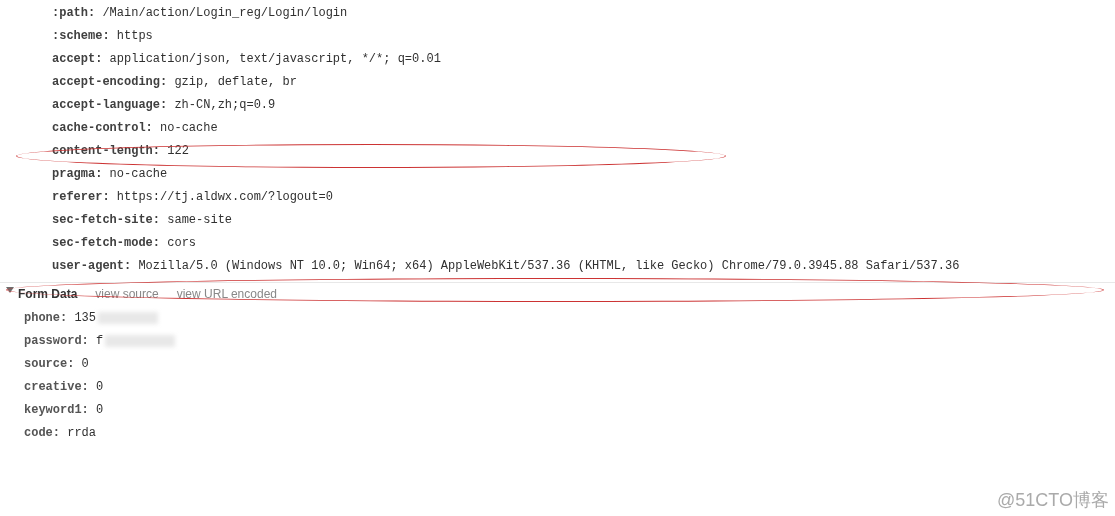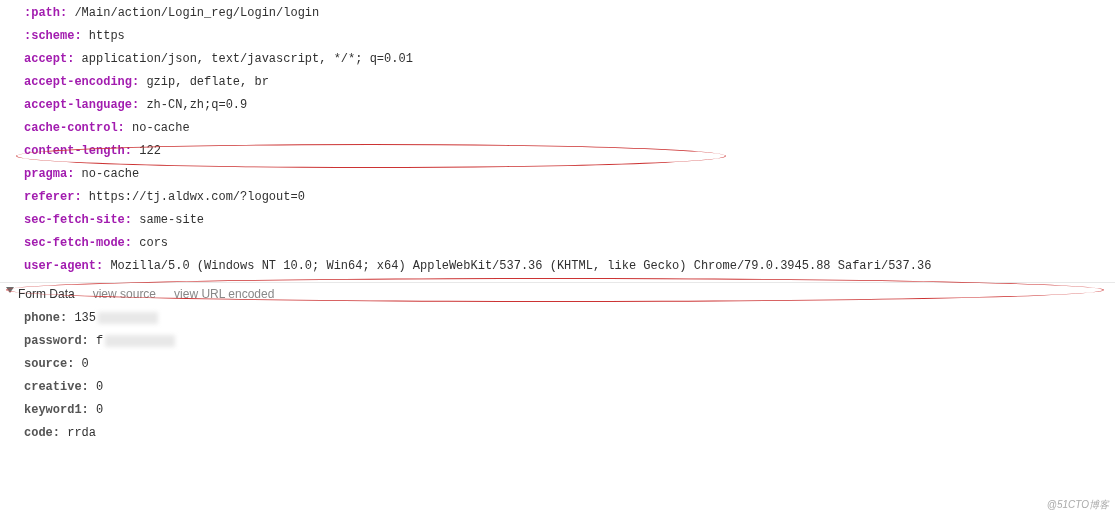--- a/index.html
+++ b/index.html
@@ -20,41 +20,42 @@
     .headers-section {
       padding: 2px 0 4px 24px;
     }
     .header-row {
       padding: 3px 0;
       line-height: 17px;
       white-space: nowrap;
     }
     .header-name {
       font-weight: bold;
-      color: #a21caf;
+      color: #404040;
+      margin-left: 28px;
     }
     .header-value {
       font-family: Consolas, 'Lucida Console', 'Courier New', monospace;
       color: #303030;
     }
     .section-divider {
       border-top: 1px solid #e8e8e8;
       margin: 0;
     }
     .section-header {
       padding: 4px 0 4px 6px;
       display: flex;
       align-items: center;
       gap: 18px;
       font-family: 'Segoe UI', Arial, sans-serif;
       font-size: 12px;
       color: #333;
     }
     .section-title {
-      font-weight: normal;
+      font-weight: bold;
       color: #333;
       display: flex;
       align-items: flex-start;
     }
     .triangle {
       display: inline-block;
       width: 0;
       height: 0;
       border-left: 4px solid transparent;
       border-right: 4px solid transparent;
@@ -86,23 +87,22 @@
       background: #e8e8e8;
       filter: blur(2px);
       vertical-align: middle;
       margin-left: 2px;
     }
     .watermark {
       position: absolute;
       right: 6px;
       bottom: 4px;
       font-family: 'Microsoft YaHei', Arial, sans-serif;
-      font-size: 10px;
+      font-size: 18px;
       color: #aaa;
-      font-style: italic;
     }
     .ellipse {
       position: absolute;
       border: 1.5px solid #cc3333;
       border-radius: 50%;
       pointer-events: none;
     }
     .ellipse-1 {
       left: 16px;
       top: 144px;

